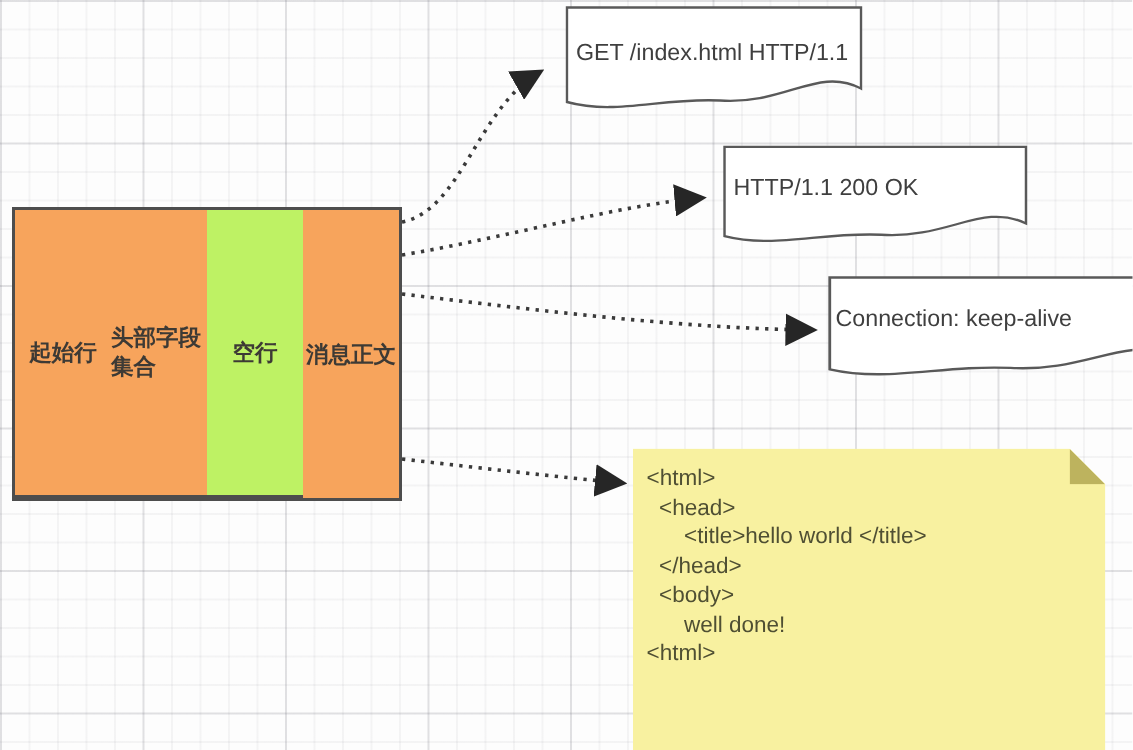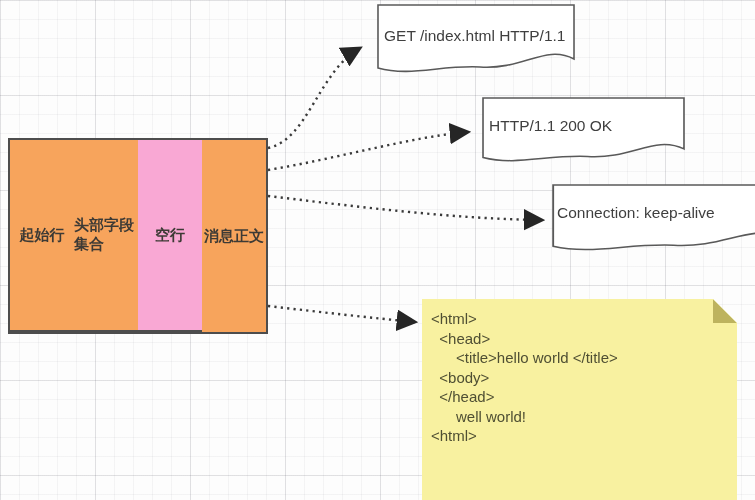--- a/index.html
+++ b/index.html
@@ -32,21 +32,21 @@
     background: #fff;
   }
   .stack-row {
     flex: 1;
     display: flex; align-items: center; justify-content: center;
     border-bottom: 2px solid #4d4d4d;
     font-size: 15px; font-weight: bold; color: #3d3a35;
   }
   .stack-row:last-child { border-bottom: none; }
   .stack-row.orange { background: #f7a45c; }
-  .stack-row.white  { background: #f9a8d4; }
+  .stack-row.white  { background: #bef264; }
 
   
   .doc { position: absolute; }
   .doc svg.doc-shape { position: absolute; left: 0; top: 0; width: 100%; height: 100%; overflow: visible; }
   .doc-text {
     position: absolute; left: 7px; top: 0; height: 58px;
     display: flex; align-items: center;
     font-size: 15.5px; color: #3f3f3f; white-space: nowrap;
   }
   .doc1 { left: 377px; top: 4px;  width: 198px; height: 72px; }
@@ -128,20 +128,20 @@
     </svg>
     <span class="doc-text">Connection: keep-alive</span>
   </div>
 
   <div class="note">
     <div class="note-fold"></div>
     <div class="note-code">
       <div class="code-line">&lt;html&gt;</div>
       <div class="code-line">  &lt;head&gt;</div>
       <div class="code-line">      &lt;title&gt;hello world &lt;/title&gt;</div>
+      <div class="code-line">  &lt;/head&gt;</div>
       <div class="code-line">  &lt;body&gt;</div>
-      <div class="code-line">  &lt;/head&gt;</div>
-      <div class="code-line">      well world!</div>
+      <div class="code-line">      well done!</div>
       <div class="code-line">&lt;html&gt;</div>
     </div>
   </div>
 
 </div>
 
 </body></html>

